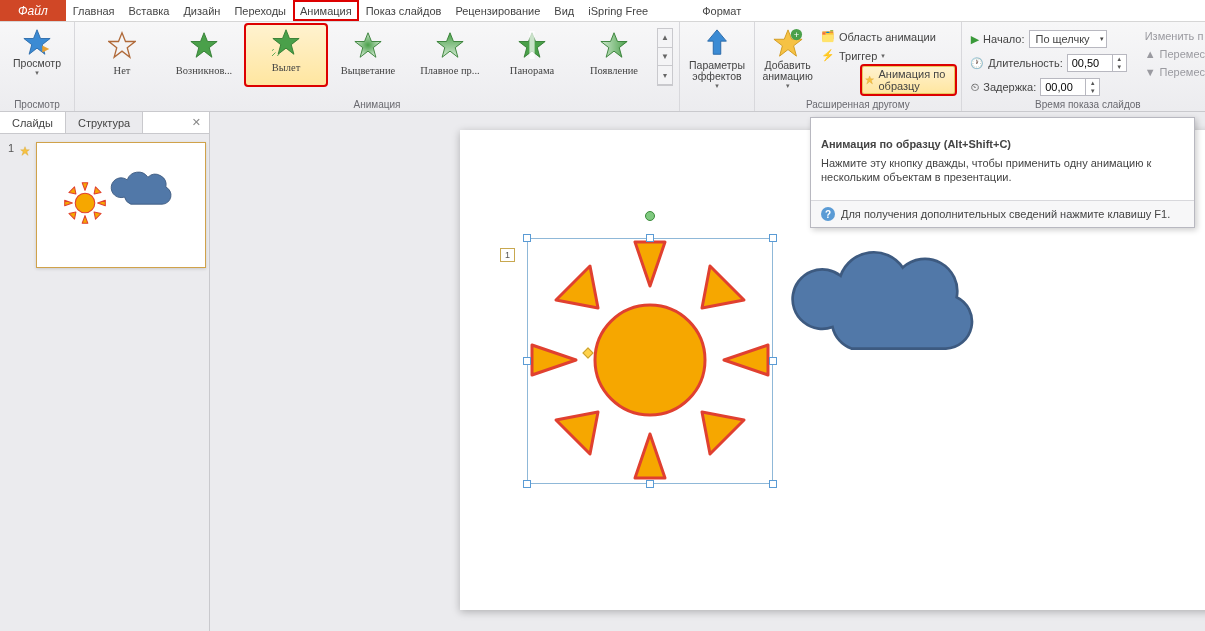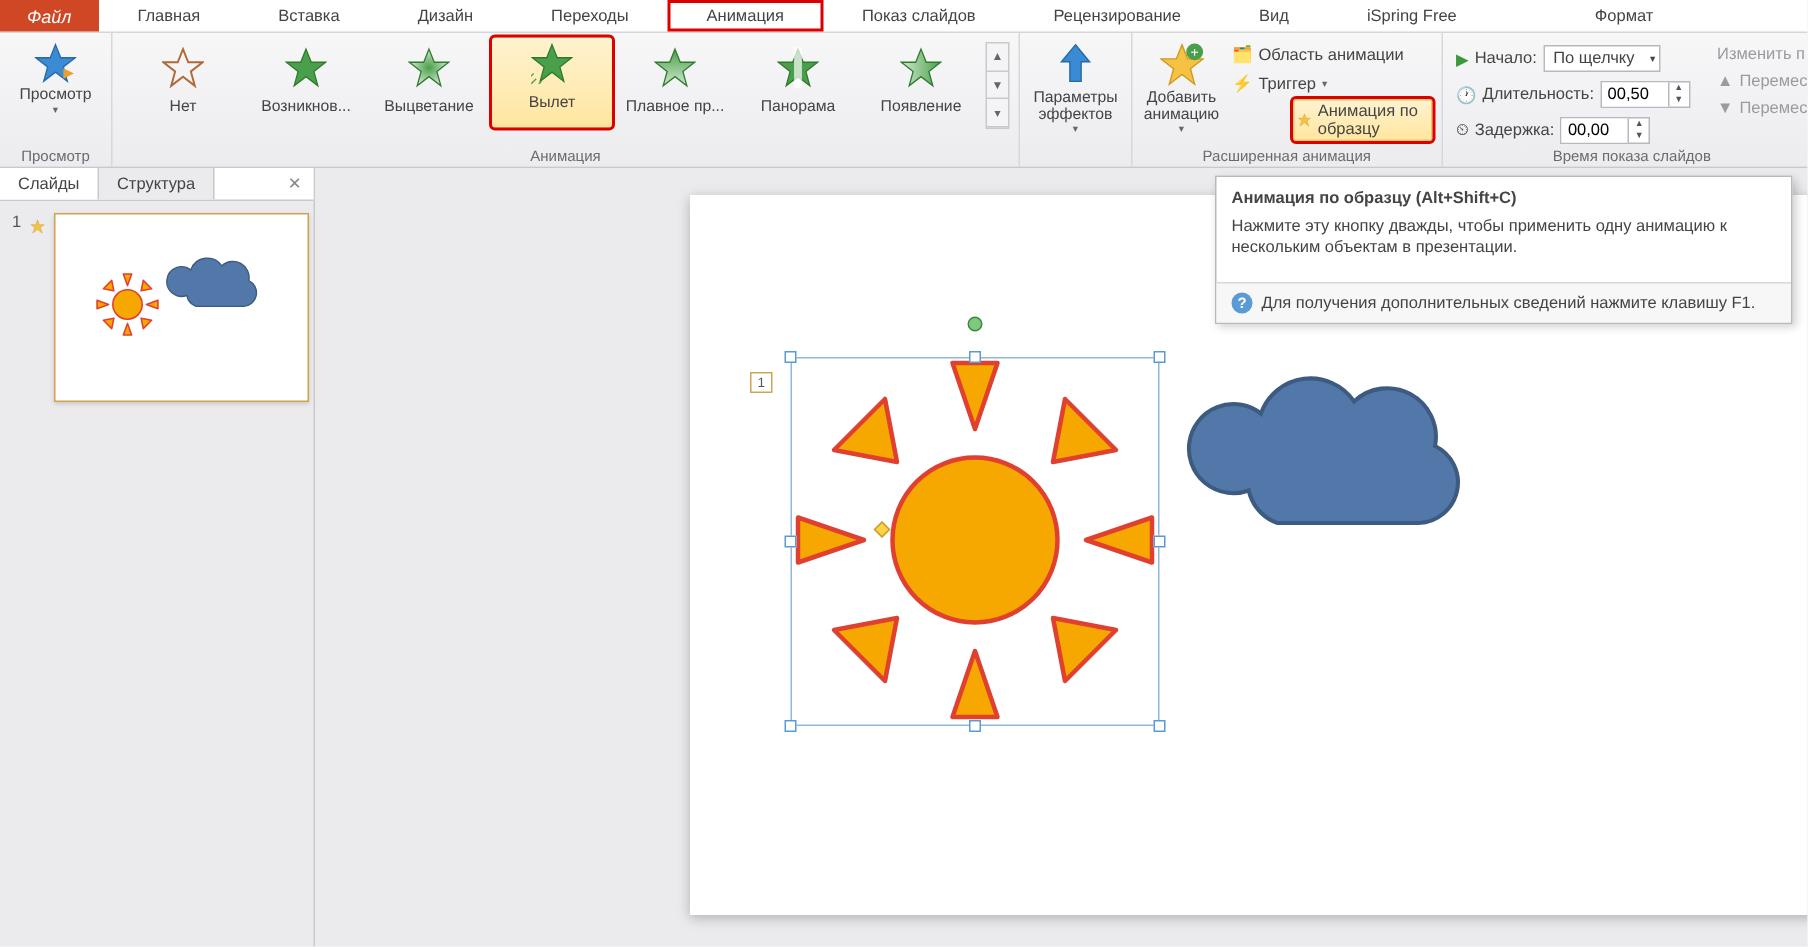--- a/index.html
+++ b/index.html
@@ -1,33 +1,33 @@
 <!DOCTYPE html>
 <html><head>
 <meta charset="utf-8">
 <style>
 * { box-sizing: border-box; margin: 0; padding: 0; font-family: "Segoe UI", Tahoma, sans-serif; }
 body { width: 1205px; height: 631px; background: #fff; overflow: hidden; font-size: 11px; color: #444; }
 
 
 .tabs { display: flex; align-items: stretch; height: 22px; background: #fff; border-bottom: 1px solid #d6d6d6; }
-.tab { padding: 0 26px; display: flex; align-items: center; color: #444; cursor: pointer; }
+.tab { padding: 0 7px; display: flex; align-items: center; color: #444; cursor: pointer; }
 .tab.file { background: #d04726; color: #fff; font-size: 12px; padding: 0 18px; font-style: italic; }
 .tab.active-red { outline: 2px solid #d00; outline-offset: -2px; }
 
 
 .ribbon { display: flex; height: 90px; background: linear-gradient(#f7f7f8,#ececef); border-bottom: 1px solid #c9c9cd; }
 .group { border-right: 1px solid #d8d8dc; padding: 2px 6px 0 6px; display: flex; flex-direction: column; align-items: center; position: relative; }
 .group-label { position: absolute; bottom: 1px; left: 0; right: 0; text-align: center; color: #6a6a70; font-size: 10px; }
 .big-btn { display: flex; flex-direction: column; align-items: center; width: 62px; padding-top: 4px; cursor: pointer; border-radius: 3px; }
 .big-btn:hover, .gallery-item.sel { background: linear-gradient(#fff2cf,#ffe6a0); border: 1px solid #e8c860; padding-top: 3px; }
 .big-btn .lbl { font-size: 10.5px; margin-top: 2px; text-align: center; line-height: 11px; }
 .gallery { display: flex; gap: 0; }
 .gallery-item { width: 82px; display: flex; flex-direction: column; align-items: center; padding-top: 6px; cursor: pointer; border: 1px solid transparent; border-radius: 3px; }
-.gallery-item .lbl { font-size: 10.5px; margin-top: 6px; }
+.gallery-item .lbl { font-size: 10.5px; margin-top: 6px; font-family: Liberation Serif, serif; }
 .gallery-scroll { width: 16px; display: flex; flex-direction: column; border: 1px solid #c9c9cd; margin-left: 2px; margin-top: 4px; height: 58px; background: #f4f4f6; }
 .gallery-scroll div { flex: 1; display: flex; align-items: center; justify-content: center; color: #666; font-size: 8px; border-bottom: 1px solid #c9c9cd; cursor: pointer; }
 
 .mini-row { display: flex; align-items: center; gap: 4px; padding: 1px 2px; font-size: 11px; cursor: pointer; border: 1px solid transparent; border-radius: 2px; }
 .mini-row.hl { background: linear-gradient(#fff2cf,#ffe6a0); border: 1px solid #e8c860; outline: 2px solid #d00; outline-offset: 0; margin-left: 44px; }
 .mini-stack { display: flex; flex-direction: column; gap: 2px; padding-top: 4px; }
 .spin { display: inline-flex; border: 1px solid #b8b8c0; background: #fff; height: 18px; }
 .spin input { border: 0; width: 44px; font-size: 11px; padding: 0 4px; outline: none; }
 .spin .ar { width: 14px; display: flex; flex-direction: column; border-left: 1px solid #b8b8c0; }
 .spin .ar span { flex: 1; font-size: 6px; display: flex; align-items: center; justify-content: center; color: #555; }
@@ -55,21 +55,21 @@
 
 
 .sel-box { position: absolute; border: 1px solid #8fb8d8; }
 .handle { position: absolute; width: 8px; height: 8px; background: #fff; border: 1px solid #5a9bd5; }
 .rot { width: 10px; height: 10px; border-radius: 50%; background: #7fc97f; border: 1px solid #3a8a3a; position: absolute; }
 .diamond { width: 8px; height: 8px; background: #ffd24a; border: 1px solid #c8a030; position: absolute; transform: rotate(45deg); }
 .tag { position: absolute; background: #fff; border: 1px solid #c8a850; color: #555; font-size: 9px; padding: 1px 4px; }
 
 
 .tooltip { position: absolute; top: 117px; left: 810px; width: 385px; background: #fff; border: 1px solid #b8b8c0; box-shadow: 2px 2px 6px rgba(0,0,0,.2); z-index: 50; font-size: 11px; }
-.tooltip .tt-body { padding: 8px 10px; }
+.tooltip .tt-body { padding: 8px 10px; margin-top: 12px; }
 .tooltip .tt-foot { border-top: 1px solid #d8d8dc; padding: 6px 10px; display: flex; gap: 6px; align-items: center; background: #f7f7f8; }
 .tt-title { font-weight: bold; margin-bottom: 6px; }
 .tt-p { margin-bottom: 8px; line-height: 14px; }
 
 
 .star { width: 28px; height: 28px; }
 </style>
 </head>
 <body>
 
@@ -108,41 +108,41 @@
             <polygon points="16,2 20,12 31,12 22,19 25,30 16,23 7,30 10,19 1,12 12,12" fill="none" stroke="#b06a3a" stroke-width="1.5"></polygon>
           </svg>
         <span class="lbl">Нет</span>
       </div>
       <div class="gallery-item">
         <svg class="star" viewBox="0 0 32 32">
             <polygon points="16,2 20,12 31,12 22,19 25,30 16,23 7,30 10,19 1,12 12,12" fill="#4aa04a" stroke="#2f7a2f"></polygon>
           </svg>
         <span class="lbl">Возникнов...</span>
       </div>
+      <div class="gallery-item sel" style="outline:2px solid #d00;outline-offset:-1px">
+        <svg class="star" viewBox="0 0 32 32">
+            <polygon points="16,2 20,12 31,12 22,19 25,30 16,23 7,30 10,19 1,12 12,12" fill="#4aa04a" stroke="#2f7a2f"></polygon>
+            <line x1="4" y1="28" x2="0" y2="32" stroke="#4aa04a"></line>
+            <line x1="8" y1="30" x2="4" y2="34" stroke="#4aa04a"></line>
+            <line x1="2" y1="24" x2="-2" y2="28" stroke="#4aa04a"></line>
+          </svg>
+        <span class="lbl">Вылет</span>
+      </div>
       <div class="gallery-item">
         <svg class="star" viewBox="0 0 32 32">
             <defs>
               <radialGradient id="g1">
                 <stop offset="0" stop-color="#4aa04a"></stop>
                 <stop offset="1" stop-color="#cfe8cf"></stop>
               </radialGradient>
             </defs>
             <polygon points="16,2 20,12 31,12 22,19 25,30 16,23 7,30 10,19 1,12 12,12" fill="url(#g1)" stroke="#2f7a2f"></polygon>
           </svg>
         <span class="lbl">Выцветание</span>
       </div>
-      <div class="gallery-item sel" style="outline:2px solid #d00;outline-offset:-1px">
-        <svg class="star" viewBox="0 0 32 32">
-            <polygon points="16,2 20,12 31,12 22,19 25,30 16,23 7,30 10,19 1,12 12,12" fill="#4aa04a" stroke="#2f7a2f"></polygon>
-            <line x1="4" y1="28" x2="0" y2="32" stroke="#4aa04a"></line>
-            <line x1="8" y1="30" x2="4" y2="34" stroke="#4aa04a"></line>
-            <line x1="2" y1="24" x2="-2" y2="28" stroke="#4aa04a"></line>
-          </svg>
-        <span class="lbl">Вылет</span>
-      </div>
       <div class="gallery-item">
         <svg class="star" viewBox="0 0 32 32">
             <defs>
               <linearGradient id="g2" x1="0" y1="1" x2="0" y2="0">
                 <stop offset="0" stop-color="#cfe8cf"></stop>
                 <stop offset="1" stop-color="#4aa04a"></stop>
               </linearGradient>
             </defs>
             <polygon points="16,2 20,12 31,12 22,19 25,30 16,23 7,30 10,19 1,12 12,12" fill="url(#g2)" stroke="#2f7a2f"></polygon>
           </svg>
@@ -208,21 +208,21 @@
           <span style="font-size:7px;color:#666">▾</span>
         </div>
         <div class="mini-row hl">
           <svg width="14" height="14" viewBox="0 0 16 16">
               <polygon points="8,1 10,6 15,6 11,9 13,15 8,11 3,15 5,9 1,6 6,6" fill="#f6c244" stroke="#d09a20" stroke-width=".5"></polygon>
             </svg>
           <span>Анимация по образцу</span>
         </div>
       </div>
     </div>
-    <div class="group-label">Расширенная анимация</div>
+    <div class="group-label">Расширенная другому</div>
   </div>
 
   <div class="group" style="flex:1">
     <div style="display:flex;gap:12px">
       <div class="mini-stack">
         <div class="mini-row">
           <span style="color:#3a9a3a">▶</span>
           <span>Начало:</span>
           <span class="combo">
             <span>По щелчку</span>

